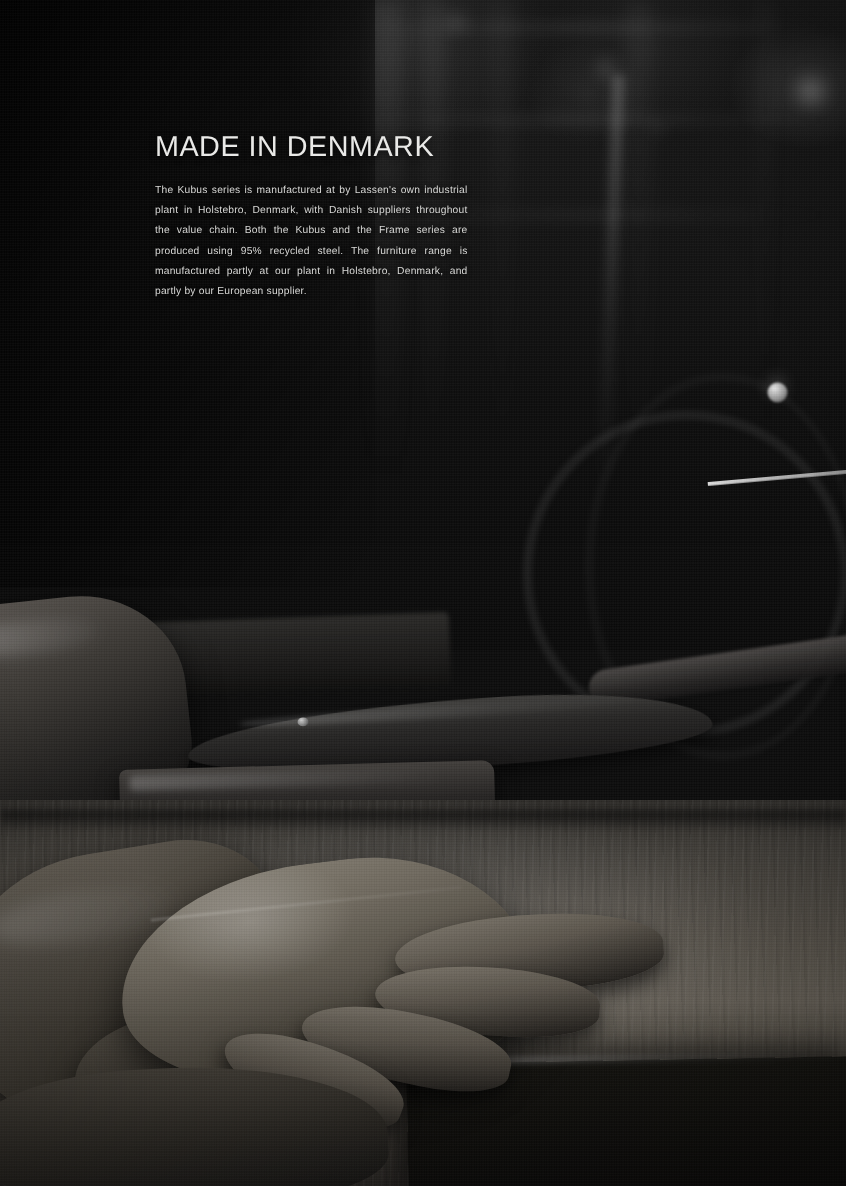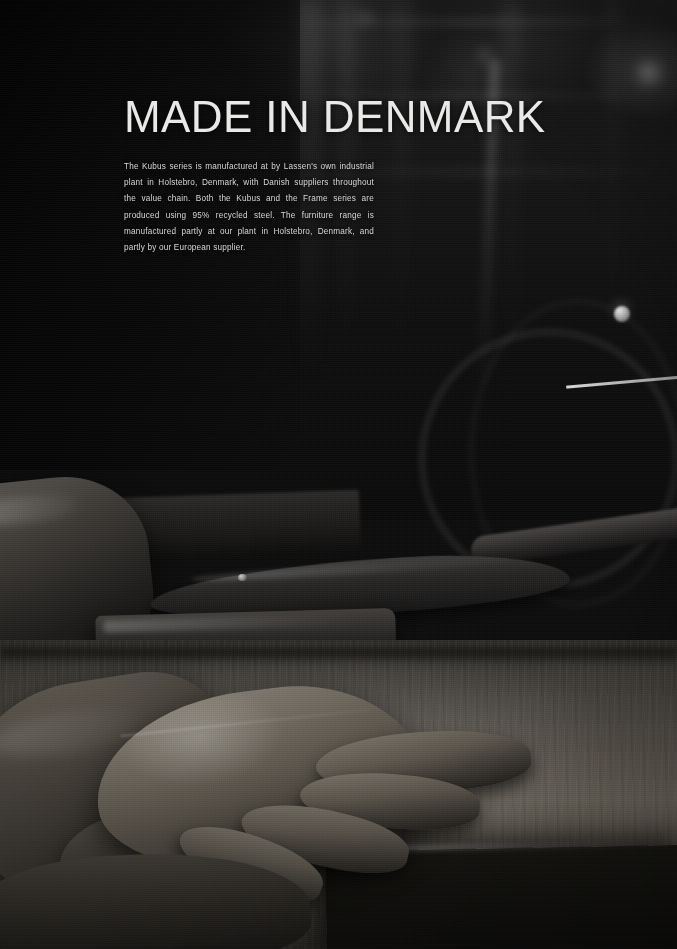--- a/index.html
+++ b/index.html
@@ -338,29 +338,29 @@
     position: absolute;
     left: 124px;
     top: 100px;
     width: 300px;
   }
   .headline {
     margin: 0;
     color: #e9e9e7;
     font-family: "Liberation Sans", sans-serif;
     font-weight: 400;
-    font-size: 44px;
+    font-size: 23px;
     line-height: 34px;
     letter-spacing: 0.4px;
     text-shadow: 0 1px 6px rgba(0,0,0,0.65);
   }
   .headline .l { display: block; white-space: nowrap; }
 
   .body-copy {
-    margin: 25px 0 0 0;
+    margin: 10px 0 0 0;
     width: 250px;
     color: #d8d8d6;
     font-size: 8.2px;
     line-height: 16.2px;
     letter-spacing: 0.18px;
     text-align: justify;
     text-shadow: 0 1px 4px rgba(0,0,0,0.7);
   }
 </style>
 </head>

